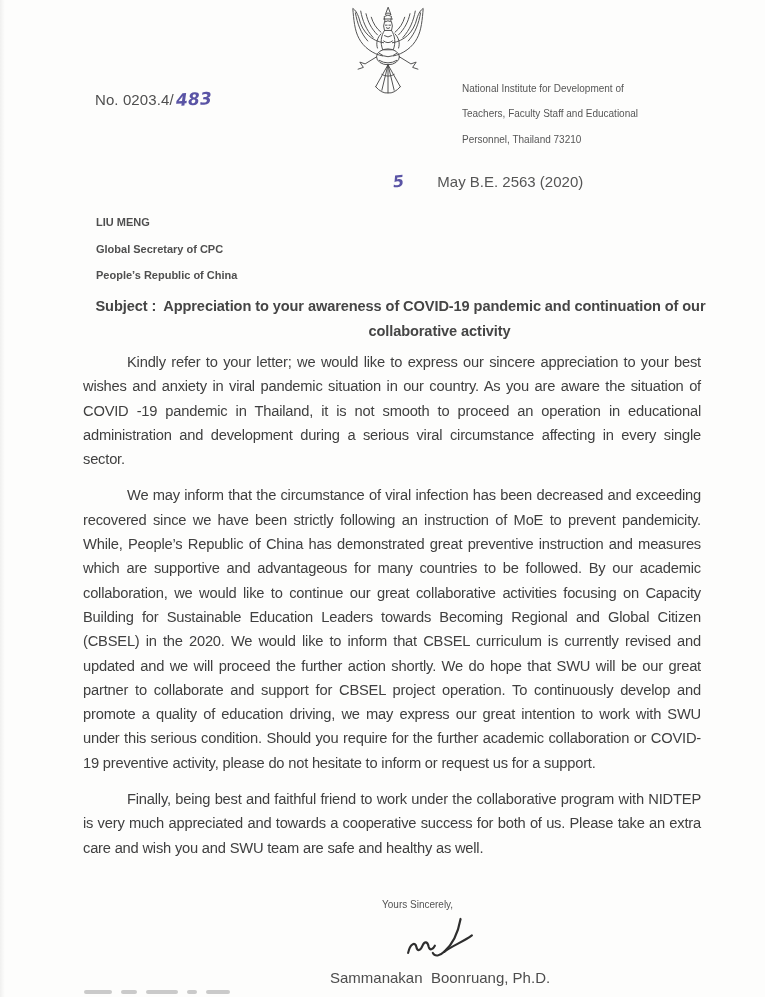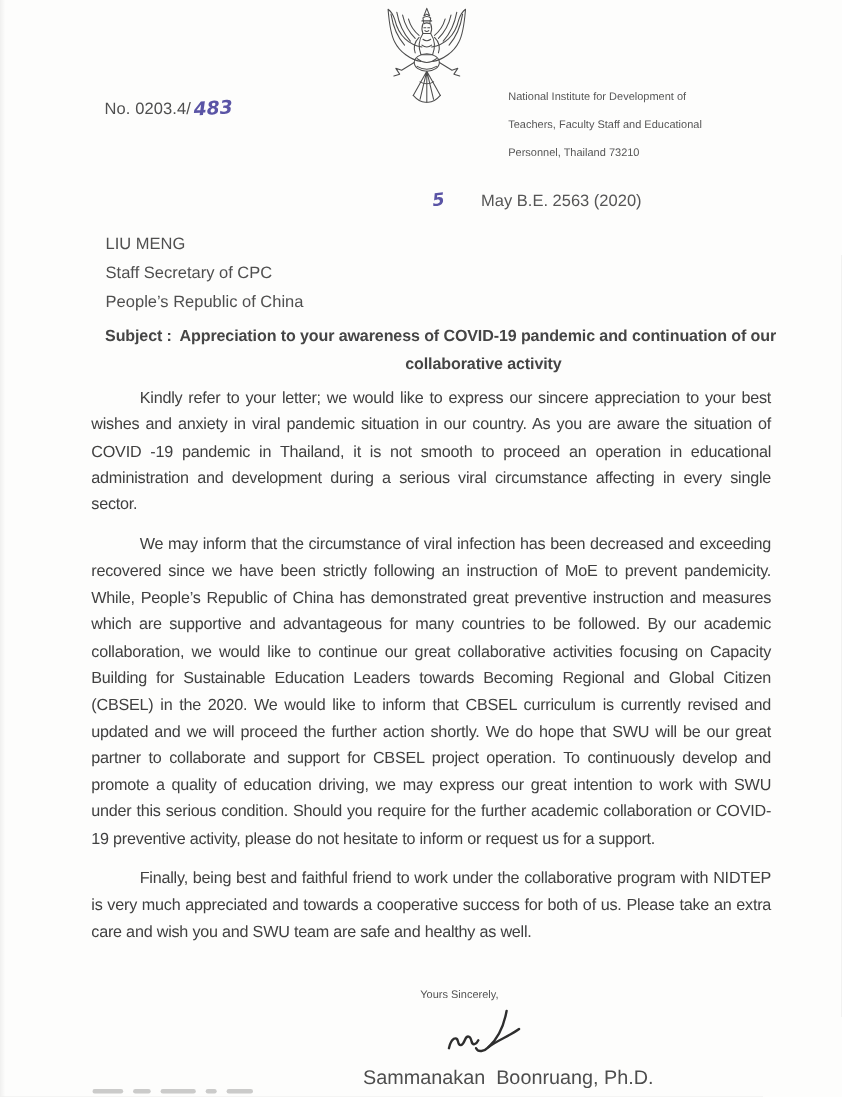--- a/index.html
+++ b/index.html
@@ -25,35 +25,35 @@
     font-style:italic; font-weight:600;
     display:inline-block; transform:rotate(-3deg);
   }
   .ref-no .hand-ink { font-size:17px; margin-left:2px; }
   .emblem { top:4px; left:344px; width:88px; height:118px; }
   .emblem svg { width:100%; height:100%; }
   .sender { top:76px; left:462px; font-size:10px; line-height:25.4px; color:#565656; }
   .date-line { top:172px; left:393px; font-size:15px; }
   .date-line .hand-ink { font-size:16px; transform:rotate(-6deg); }
   .date-line .date-text { margin-left:29px; color:#555; }
-  .recipient { top:209px; left:96px; font-size:15px; line-height:26.6px; }
+  .recipient { top:209px; left:96px; font-size:11px; line-height:26.6px;font-weight:bold; }
   .subject { top:294px; left:88px; width:625px; font-weight:700; color:#454545;
              font-size:14.6px; line-height:25.4px; letter-spacing:-0.1px;text-align:center; }
   .subject .subj-label { margin-right:7px; }
   .subject .subj-line2 { margin-left:78px; }
   .body-text { top:350px; left:83px; width:618px; }
   .body-text p {
     font-size:14.7px; line-height:24.3px; letter-spacing:-0.2px;
     text-align:justify; text-indent:44px; color:#404040;
     margin-bottom:12px;
   }
   .closing { top:899px; left:382px; font-size:10px; color:#535353; }
   .signature { top:915px; left:404px; width:72px; height:48px; }
   .signature svg { width:100%; height:100%; }
-  .signatory { top:969px; left:330px; font-size:18px; color:#4d4d4d; white-space:pre; }
+  .signatory { top:969px; left:330px; font-size:15px; color:#4d4d4d; white-space:pre; }
   .clipped-frag { top:990px; left:84px; width:220px; height:7px; overflow:hidden;
                   opacity:0.45; filter:blur(0.5px); }
   .clipped-frag i { display:inline-block; background:#8e8e8e; height:4px;
                     border-radius:2px; margin-right:9px; vertical-align:top; }
   .clipped-frag i:nth-child(1){width:28px;} .clipped-frag i:nth-child(2){width:16px;}
   .clipped-frag i:nth-child(3){width:32px;} .clipped-frag i:nth-child(4){width:10px;}
   .clipped-frag i:nth-child(5){width:24px;}
 </style>
 </head>
 <body>
@@ -110,21 +110,21 @@
     <div>Personnel, Thailand 73210</div>
   </div>
 
   <div class="abs date-line">
     <span class="hand-ink" style="color:#5a54a5">5</span>
     <span class="date-text">May B.E. 2563 (2020)</span>
   </div>
 
   <div class="abs recipient">
     <div>LIU MENG</div>
-    <div>Staff Secretary of CPC</div>
+    <div>Global Secretary of CPC</div>
     <div>People’s Republic of China</div>
   </div>
 
   <div class="abs subject">
     <div>
       <span class="subj-label">Subject :</span><span>Appreciation to your awareness of COVID-19 pandemic and continuation of our</span>
     </div>
     <div class="subj-line2">collaborative activity</div>
   </div>
 

